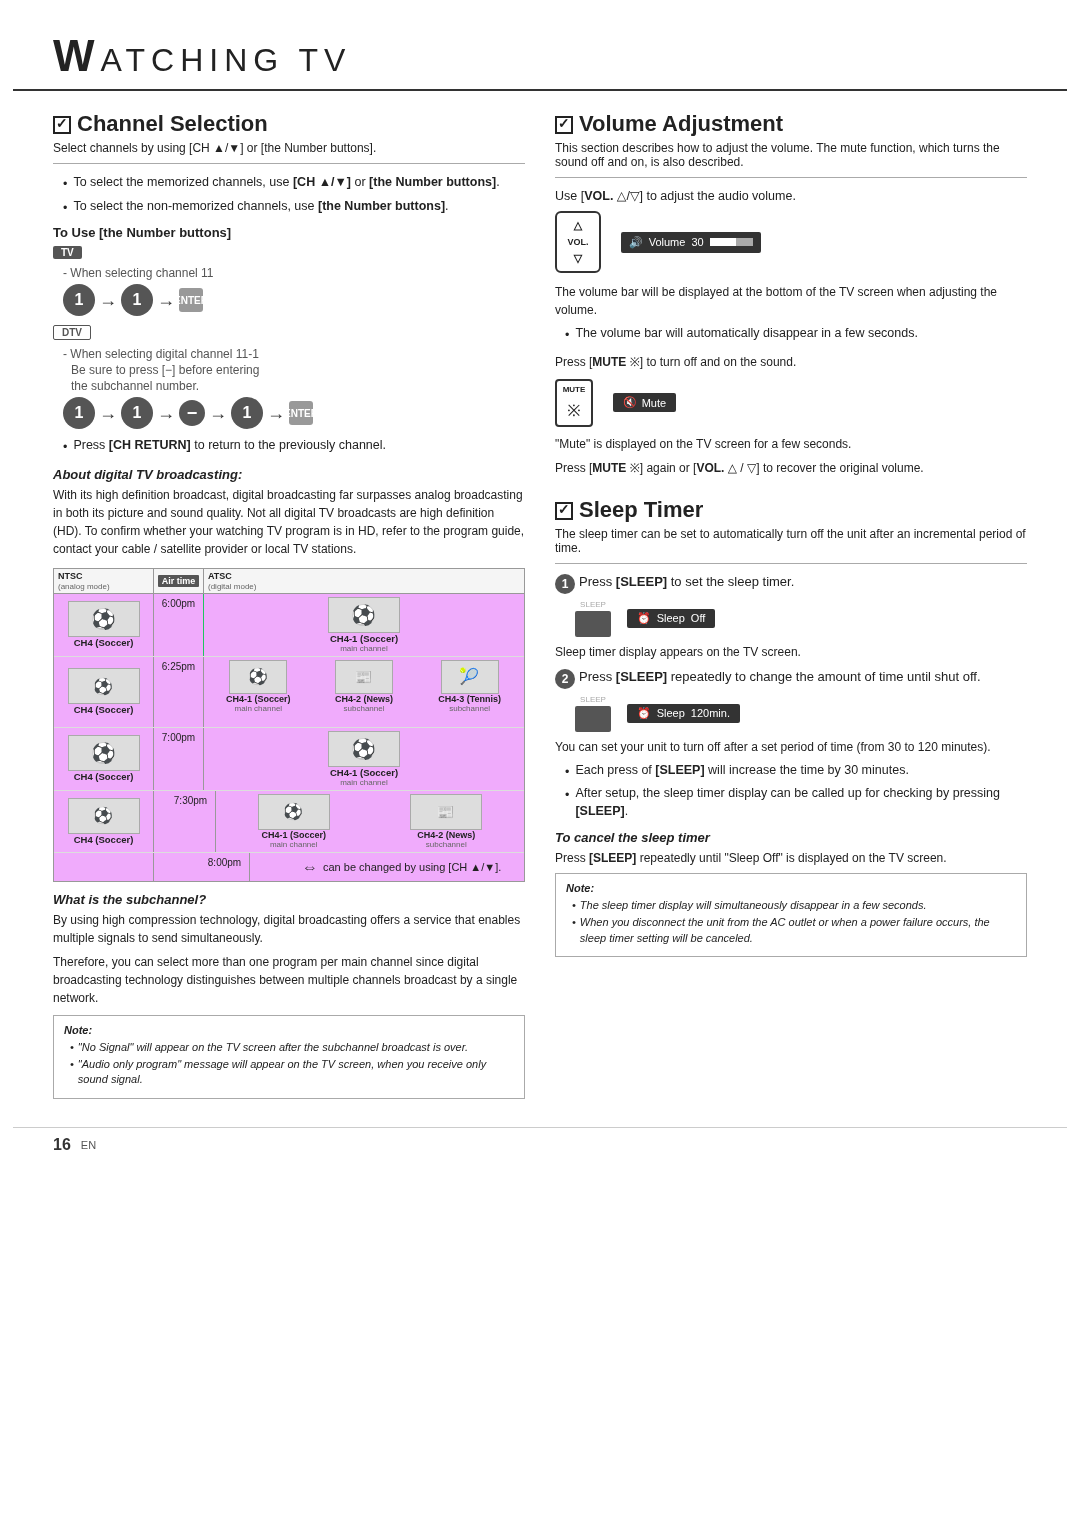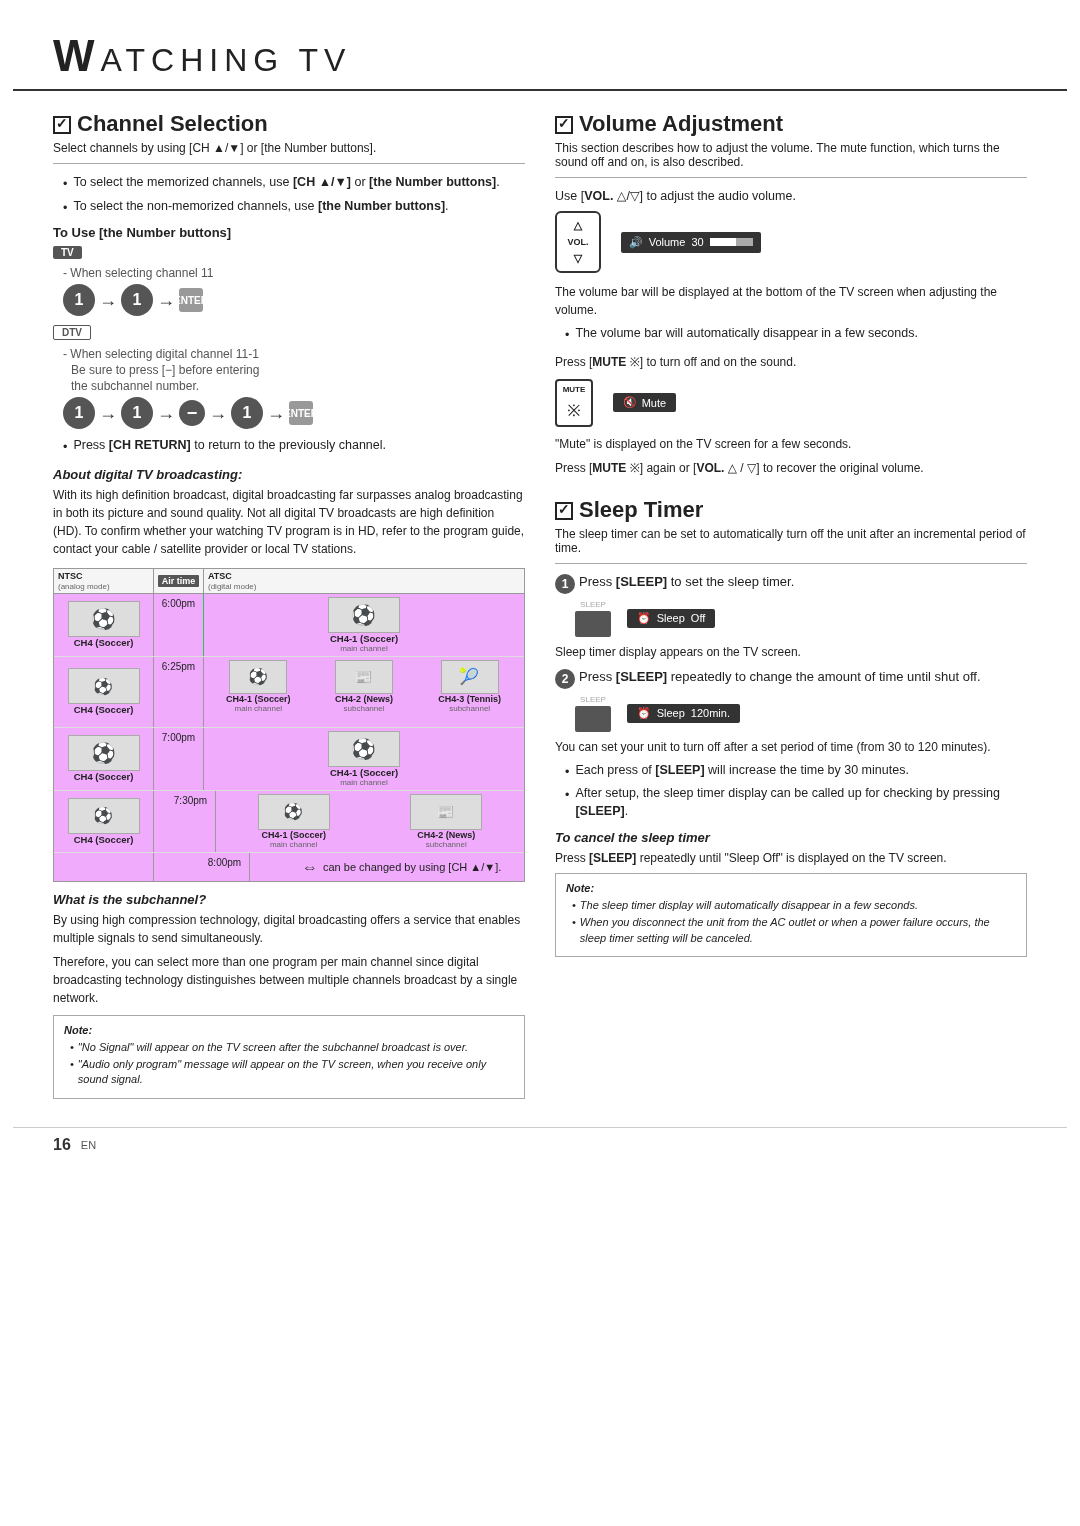--- a/index.html
+++ b/index.html
@@ -748,21 +748,21 @@
         <div class="cancel-heading">To cancel the sleep timer</div>
         <div class="body-text">
           Press <strong>[SLEEP]</strong> repeatedly until "Sleep Off" is displayed on the TV screen.
         </div>
 
         <div class="note-box" style="margin-top:6px;">
           <div class="note-title">Note:</div>
           <ul>
             <li>
               <span>•</span>
-              <span>The sleep timer display will automatically disappear in a few seconds.</span>
+              <span>The sleep timer display will simultaneously disappear in a few seconds.</span>
             </li>
             <li>
               <span>•</span>
               <span>When you disconnect the unit from the AC outlet or when a power failure occurs, the sleep timer setting will be canceled.</span>
             </li>
           </ul>
         </div>
       </div>
     </div>
   </div>

